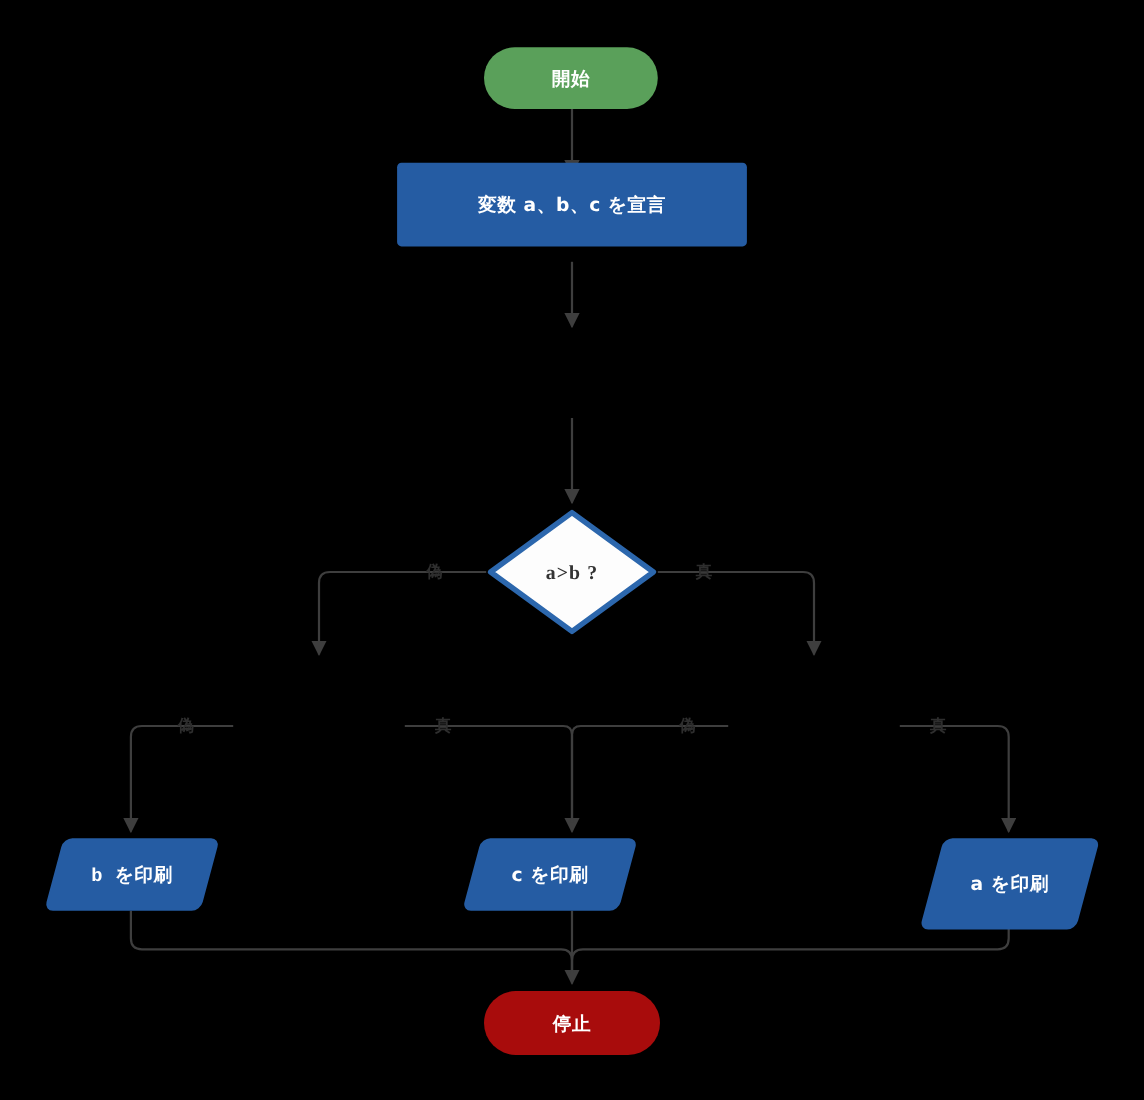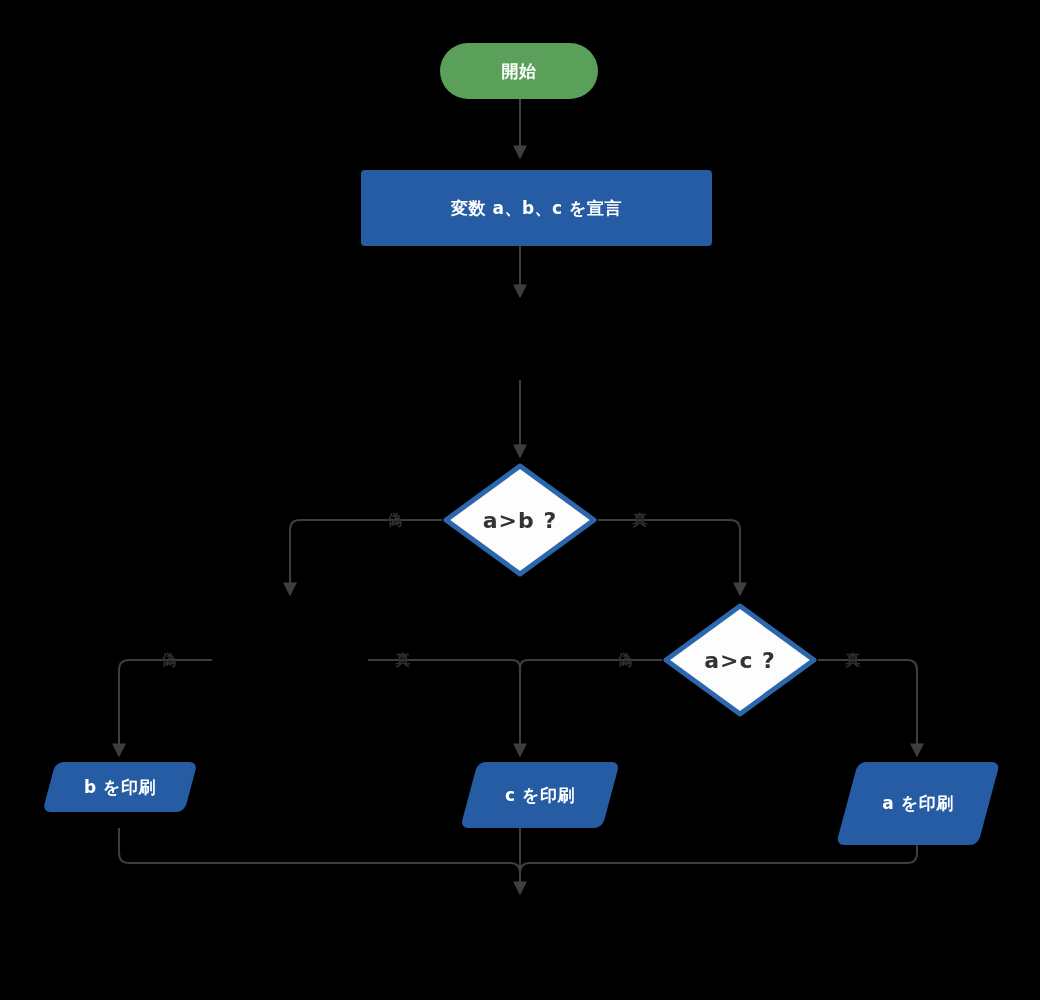--- a/index.html
+++ b/index.html
@@ -40,21 +40,21 @@
   }
   .skew13{transform:skewX(-13deg);}
   .skew15{transform:skewX(-15deg);}
   .decision .diamond-svg{position:absolute;left:0;top:0;}
   .decision .diamond-svg path{
     fill:var(--decision-fill);
     stroke:var(--decision-border);
     stroke-width:5px;
     stroke-linejoin:round;
   }
-  .decision .node-label{color:var(--decision-text);font-size:22px;letter-spacing:1px;}
+  .decision .node-label{color:var(--decision-text);font-size:18px;letter-spacing:1px;font-family:Liberation Serif, serif;}
   .edge-label{
     position:absolute;z-index:3;
     transform:translate(-50%,-50%);
     font-size:15px;font-weight:bold;color:var(--edge-label);
     white-space:nowrap;
   }
 </style>
 </head>
 <body>
 
@@ -77,55 +77,52 @@
     <path class="edge" d="M818 660 H907 Q917 660 917 670 V756" marker-end="url(#arrow)"></path>
     <path class="edge" d="M119 828 V853 Q119 863 129 863 H510 Q520 863 520 873 V894" marker-end="url(#arrow)"></path>
     <path class="edge" d="M917 828 V853 Q917 863 907 863 H530 Q520 863 520 873 V885"></path>
     <path class="edge" d="M520 828 V885"></path>
   </svg>
 
   <div class="node terminator" style="left:440px;top:43px;width:158px;height:56px;">
     <span class="node-label">開始</span>
   </div>
 
-  <div class="node process" style="left:361px;top:170px;width:351px;height:76px;">
+  <div class="node process" style="left:361px;top:148px;width:318px;height:76px;">
     <span class="node-label">変数 a、b、c を宣言</span>
   </div>
 
 
   <div class="node decision" style="left:442px;top:462px;width:156px;height:116px;">
     <svg class="diamond-svg" width="156" height="116" viewBox="0 0 156 116">
       <path d="M78 4 L152 58 L78 112 L4 58 Z"></path>
     </svg>
     <span class="node-label">a&gt;b ?</span>
   </div>
 
 
-  <div class="node decision" style="left:662px;top:602px;width:156px;height:116px;">
-    <svg class="diamond-svg" width="156" height="116" viewBox="0 0 156 116">
-      <path d="M78 4 L152 58 L78 112 L4 58 Z"></path>
-    </svg>
-    <span class="node-label">a&gt;c ?</span>
-  </div>
 
-  <div class="node" style="left:40px;top:762px;width:160px;height:50px;">
+  <div class="node" style="left:40px;top:762px;width:160px;height:66px;font-family:Liberation Mono, monospace;">
     <div class="io-bg skew15"></div>
     <span class="node-label">b を印刷</span>
   </div>
 
-  <div class="node" style="left:460px;top:762px;width:160px;height:66px;">
+  <div class="node" style="left:420px;top:762px;width:160px;height:66px;">
     <div class="io-bg skew15"></div>
     <span class="node-label">c を印刷</span>
   </div>
 
   <div class="node" style="left:838px;top:762px;width:160px;height:83px;">
     <div class="io-bg skew15"></div>
     <span class="node-label">a を印刷</span>
   </div>
 
+  <div class="node terminator stop" style="left:440px;top:901px;width:160px;height:58px;">
+    <span class="node-label">停止</span>
+  </div>
 
   <span class="edge-label" style="left:395px;top:520px;">偽</span>
   <span class="edge-label" style="left:640px;top:520px;">真</span>
   <span class="edge-label" style="left:169px;top:660px;">偽</span>
   <span class="edge-label" style="left:403px;top:660px;">真</span>
   <span class="edge-label" style="left:625px;top:660px;">偽</span>
   <span class="edge-label" style="left:853px;top:660px;">真</span>
 
 </div>
 

